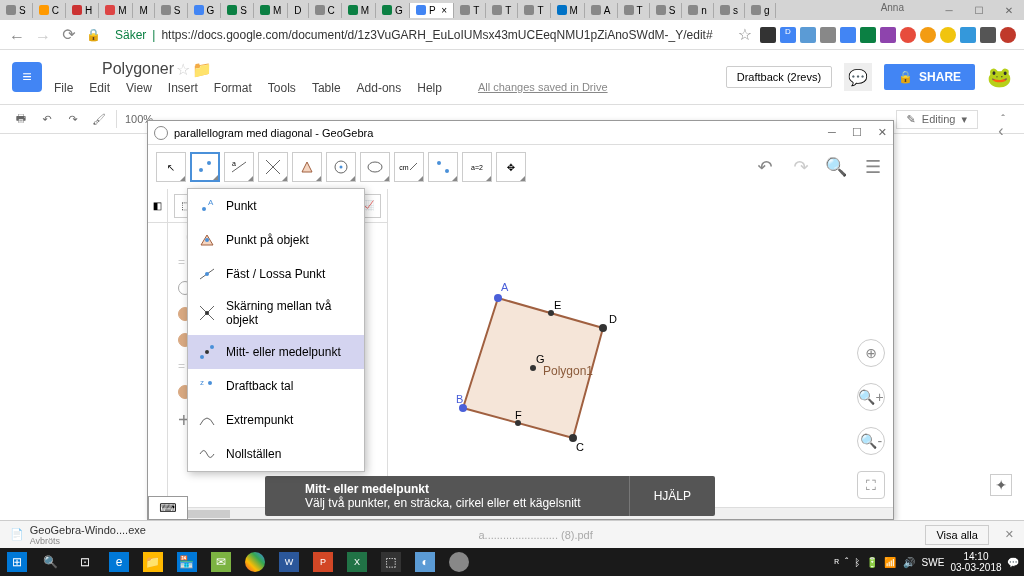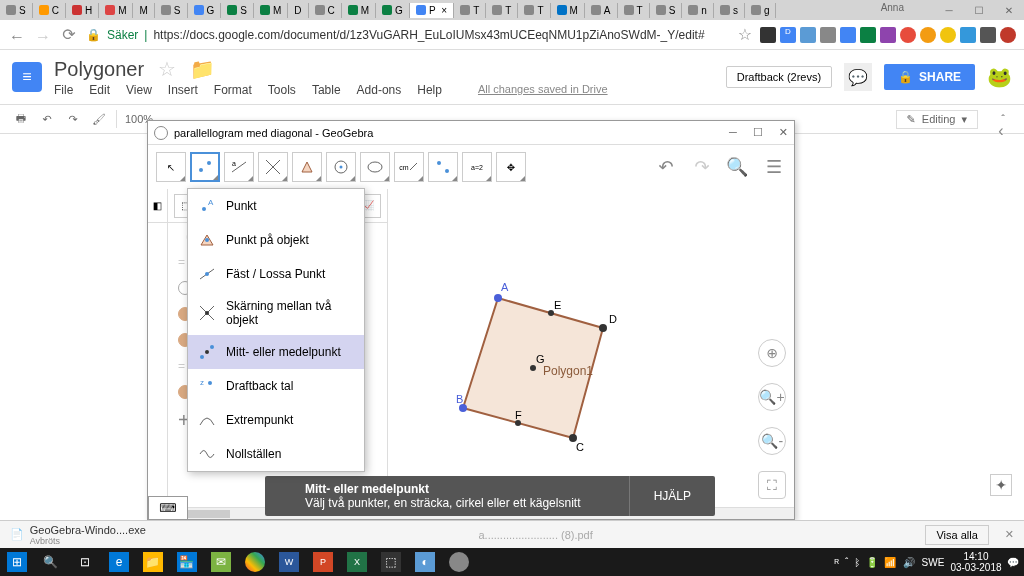--- a/index.html
+++ b/index.html
@@ -9,48 +9,48 @@
 .browser-tabs { height: 20px; background: #d4d4d4; display: flex; align-items: center; font-size: 10px; }
 .browser-tab { padding: 2px 6px; border-right: 1px solid #aaa; display: flex; align-items: center; gap: 3px; }
 .tab-favicon { width: 10px; height: 10px; background: #888; border-radius: 2px; }
 .win-user { position: absolute; right: 120px; top: 2px; font-size: 10px; color: #666; }
 .win-controls { position: absolute; right: 0; top: 0; display: flex; }
 .win-btn { width: 30px; height: 20px; display: flex; align-items: center; justify-content: center; font-size: 10px; color: #666; }
 
 .addr-bar { height: 30px; display: flex; align-items: center; padding: 0 8px; border-bottom: 1px solid #ddd; gap: 8px; }
 .nav-btn { width: 18px; height: 18px; color: #888; display: flex; align-items: center; justify-content: center; }
 .url-field { flex: 1; display: flex; align-items: center; gap: 6px; font-size: 12px; }
-.secure { color: #0b8043; }
+.secure { color: #0b8043; margin-left: 8px; }
 .url-text { color: #333; }
 .ext-icons { display: flex; gap: 4px; }
 .ext-icon { width: 16px; height: 16px; border-radius: 2px; }
 
 
 .docs-header { height: 54px; display: flex; align-items: center; padding: 6px 12px; }
 .docs-logo { width: 30px; height: 30px; background: #4285f4; border-radius: 4px; margin-right: 12px; display:flex; align-items:center; justify-content:center; color:#fff; font-size:16px; }
 .docs-title-area { flex: 1; }
-.docs-title { font-size: 20px; color: #444; display: flex; align-items: center; gap: 14px; }
+.docs-title { font-size: 16px; color: #444; display: flex; align-items: center; gap: 2px; margin-left: 48px; }
 .star { color: #ccc; }
 .folder { color: #aaa; }
 .docs-menu { display: flex; gap: 16px; font-size: 12px; color: #444; margin-top: 2px; }
 .docs-saved { font-size: 11px; color: #888; margin-left: 20px; text-decoration: underline; }
 .docs-right { display: flex; align-items: center; gap: 12px; }
 .draftback { border: 1px solid #ccc; padding: 4px 10px; font-size: 11px; border-radius: 2px; }
 .comments-btn { width: 28px; height: 28px; background: #eee; display:flex; align-items:center; justify-content:center; }
 .share-btn { background: #4285f4; color: #fff; padding: 6px 14px; font-size: 12px; font-weight: bold; border-radius: 2px; display:flex; align-items:center; gap:6px; }
 .frog { font-size: 20px; }
 
 
 .docs-toolbar { height: 30px; border-top: 1px solid #ddd; border-bottom: 1px solid #ddd; display: flex; align-items: center; padding: 0 12px; gap: 8px; font-size: 11px; color: #666; }
 .tb-icon { width: 18px; height: 18px; display:flex; align-items:center; justify-content:center; }
 .tb-sep { width: 1px; height: 18px; background: #ddd; }
 .editing-mode { margin-left: auto; display: flex; align-items: center; gap: 6px; border: 1px solid #ddd; padding: 2px 10px; }
 
 
-.ggb-window { position: absolute; left: 147px; top: 120px; width: 648px; height: 400px; background: #fff; border: 1px solid #999; box-shadow: 2px 2px 6px rgba(0,0,0,0.2); }
+.ggb-window { position: absolute; left: 147px; top: 120px; width: 747px; height: 400px; background: #fff; border: 1px solid #999; box-shadow: 2px 2px 6px rgba(0,0,0,0.2); }
 .ggb-titlebar { height: 24px; background: #fff; border-bottom: 1px solid #ddd; display: flex; align-items: center; padding: 0 6px; font-size: 11px; gap: 6px; }
 .ggb-icon { width: 14px; height: 14px; border: 1px solid #888; border-radius: 50%; }
 .ggb-win-controls { margin-left: auto; display: flex; gap: 16px; color: #666; font-size: 11px; }
 
 .ggb-toolbar { height: 44px; display: flex; align-items: center; padding: 0 8px; gap: 4px; }
 .ggb-tool { width: 30px; height: 30px; border: 1px solid #ccc; display:flex; align-items:center; justify-content:center; position:relative; font-size:10px; }
 .ggb-tool.active { border: 2px solid #4a90d9; }
 .ggb-tool-drop { position: absolute; bottom: 0; right: 0; width: 0; height: 0; border-left: 5px solid transparent; border-bottom: 5px solid #888; }
 .ggb-right-tools { margin-left: auto; display: flex; gap: 12px; align-items: center; }
 .ggb-rt { width: 24px; height: 24px; display:flex; align-items:center; justify-content:center; color:#888; font-size:18px; }

